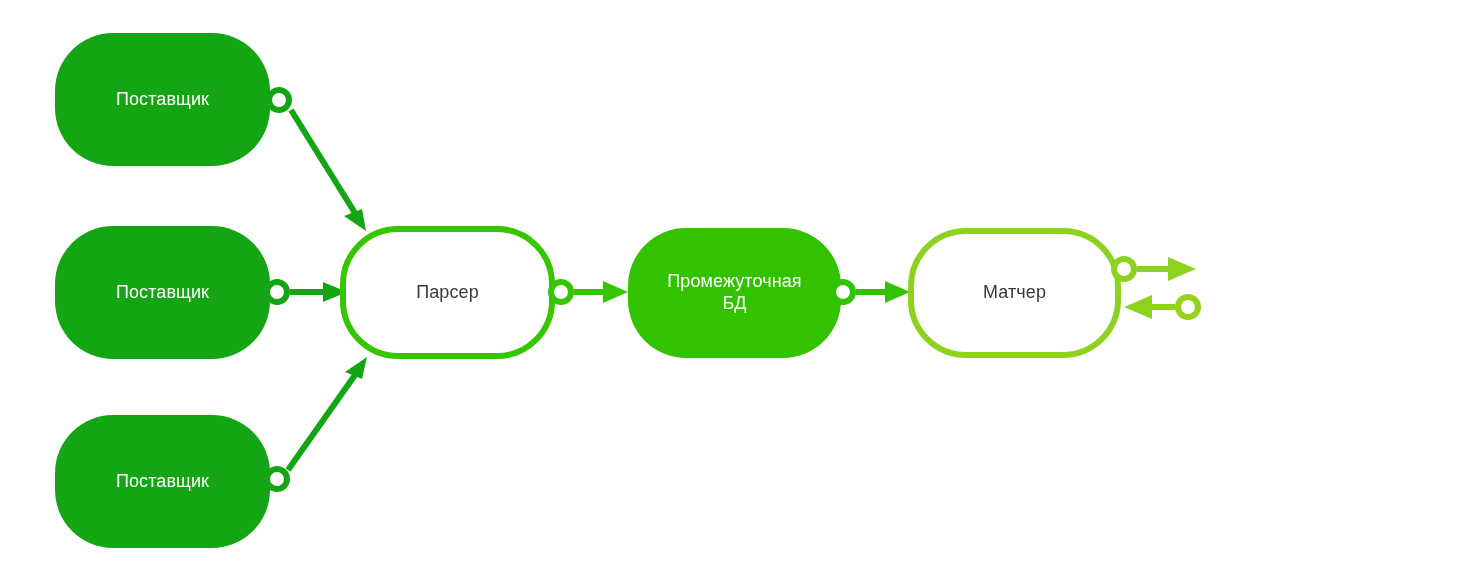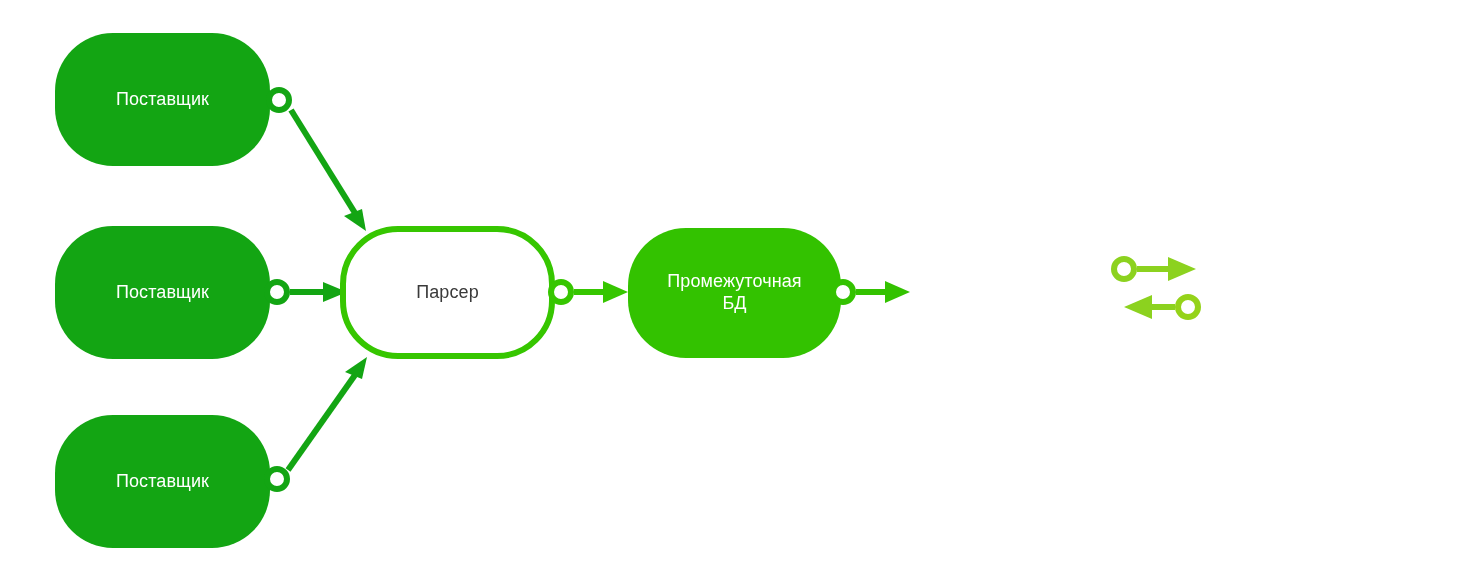--- a/index.html
+++ b/index.html
@@ -108,20 +108,23 @@
 
   <div class="node node-outlined" style="left:340px; top:226px; width:215px; height:133px; border-radius:58px; border:6px solid #36c600; font-size:18px;">
     <span>Парсер</span>
   </div>
 
   <div class="node node-filled" style="left:628px; top:228px; width:213px; height:130px; border-radius:58px; background:#33c200; font-size:18px;">
     <span>Промежуточная
 БД</span>
   </div>
 
+  <div class="node node-outlined" style="left:908px; top:228px; width:213px; height:130px; border-radius:58px; border:6px solid #8cd21f; font-size:18px;">
+    <span>Матчер</span>
+  </div>
 
 
   <div class="port" style="left:266px; top:87px; width:26px; height:26px; border:6px solid #13a513;"></div>
 
   <div class="port" style="left:264px; top:279px; width:26px; height:26px; border:6px solid #13a513;"></div>
 
   <div class="port" style="left:264px; top:466px; width:26px; height:26px; border:6px solid #13a513;"></div>
 
   <div class="port" style="left:548px; top:279px; width:26px; height:26px; border:6px solid #36c600;"></div>
 

